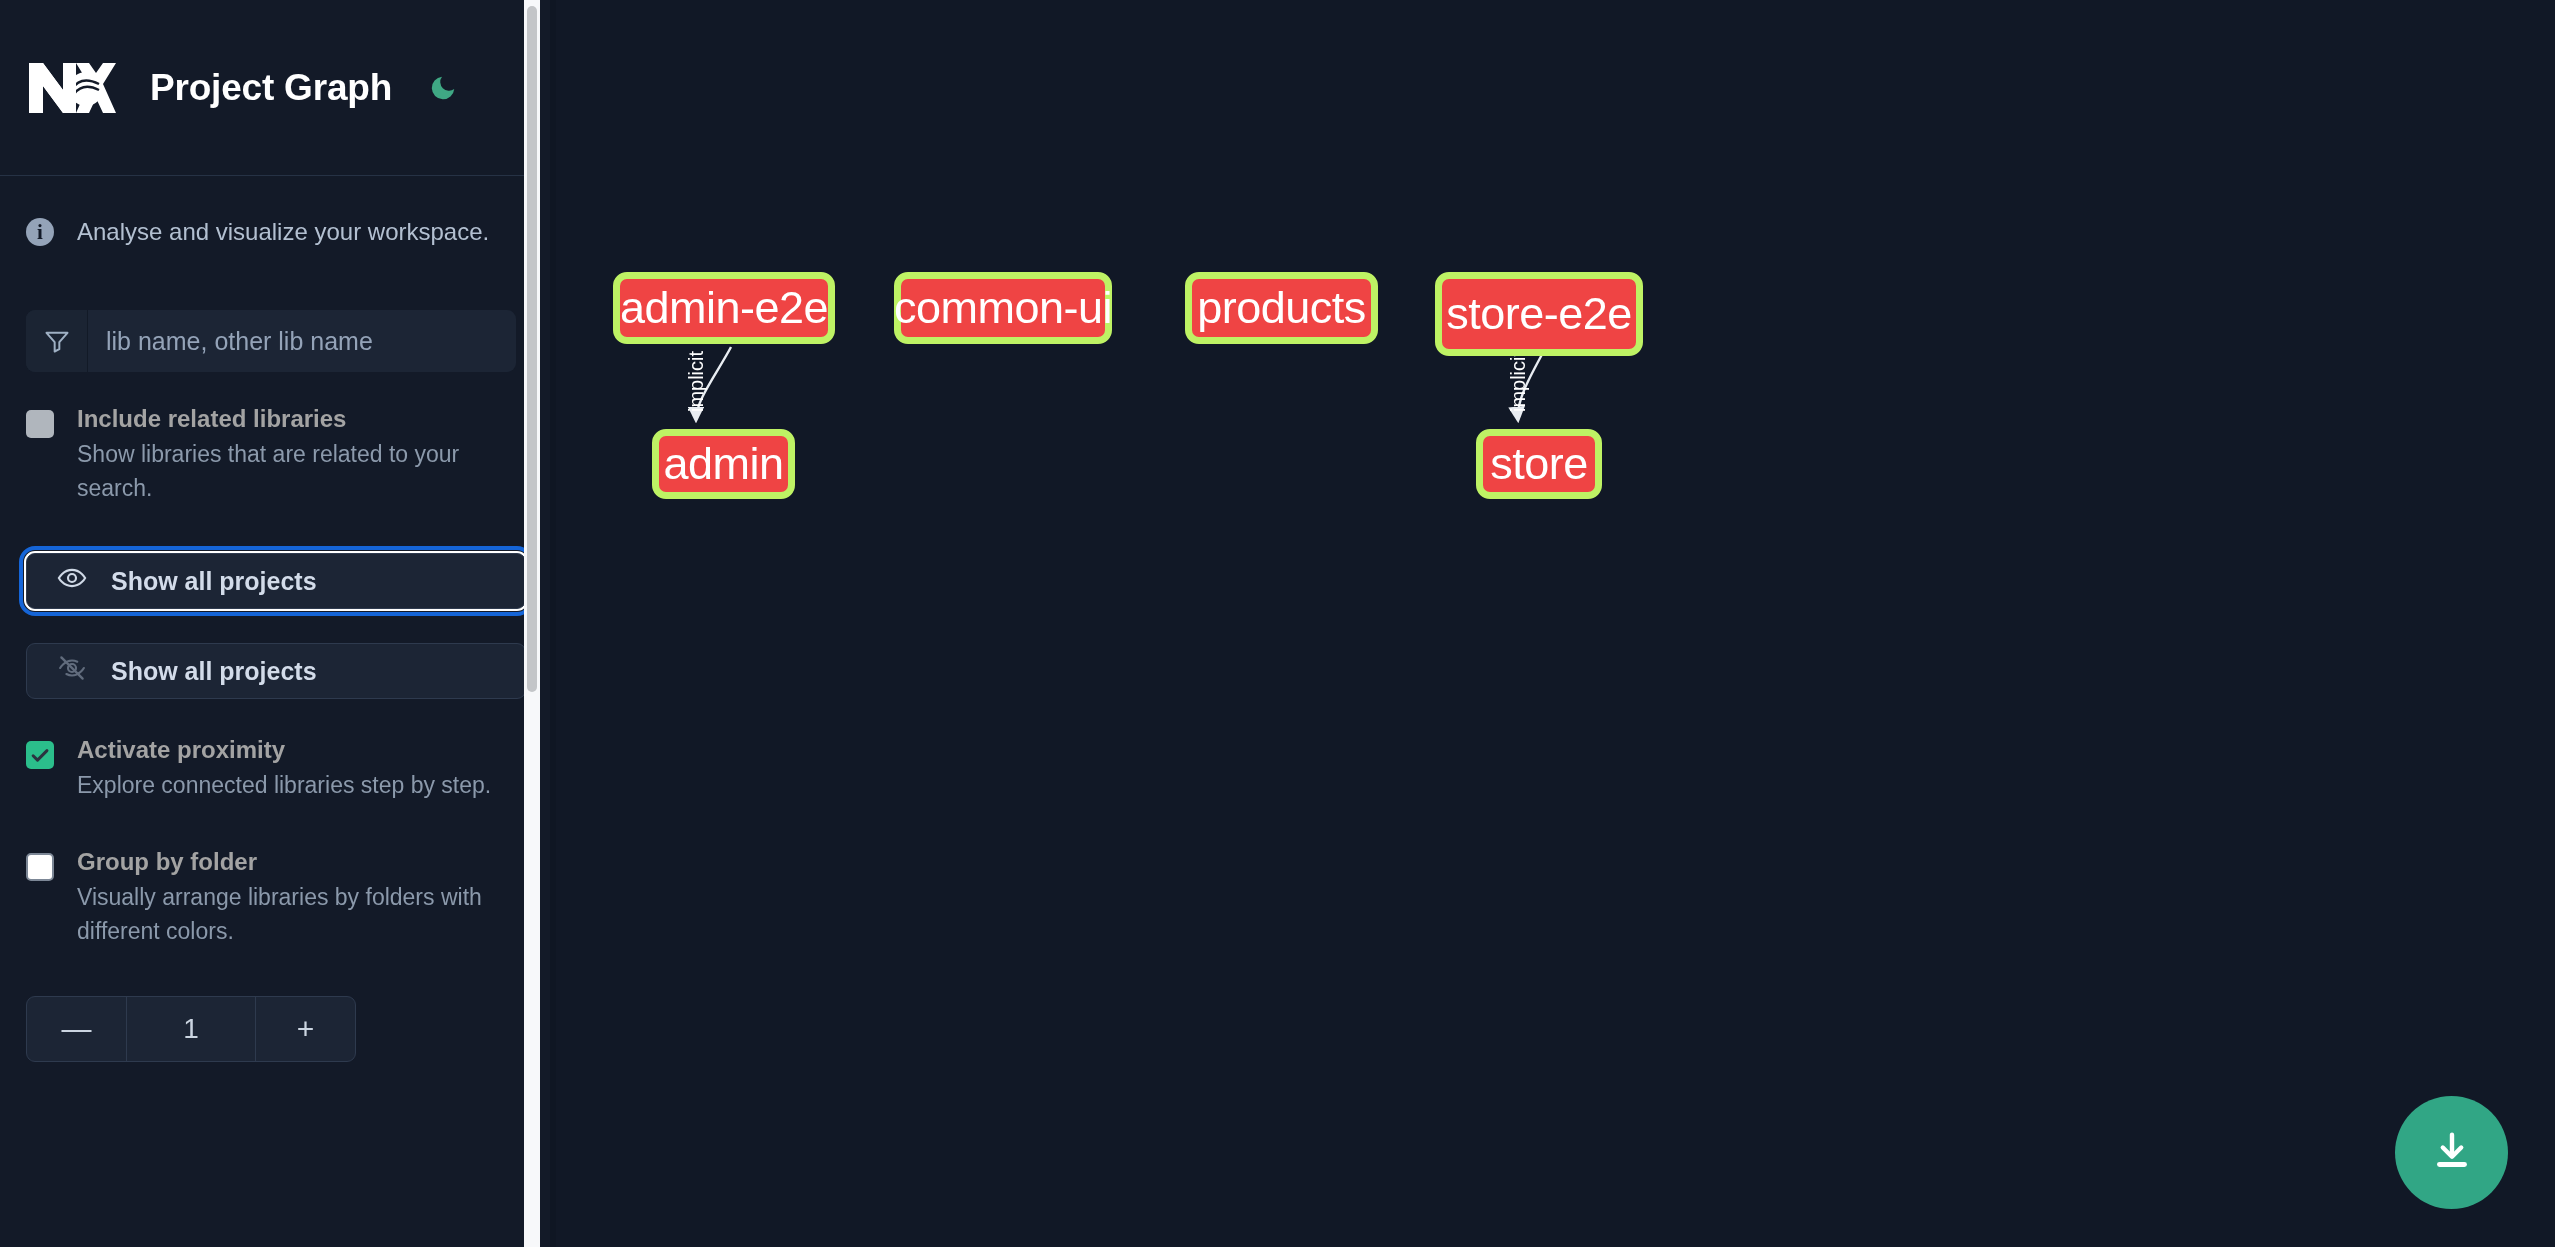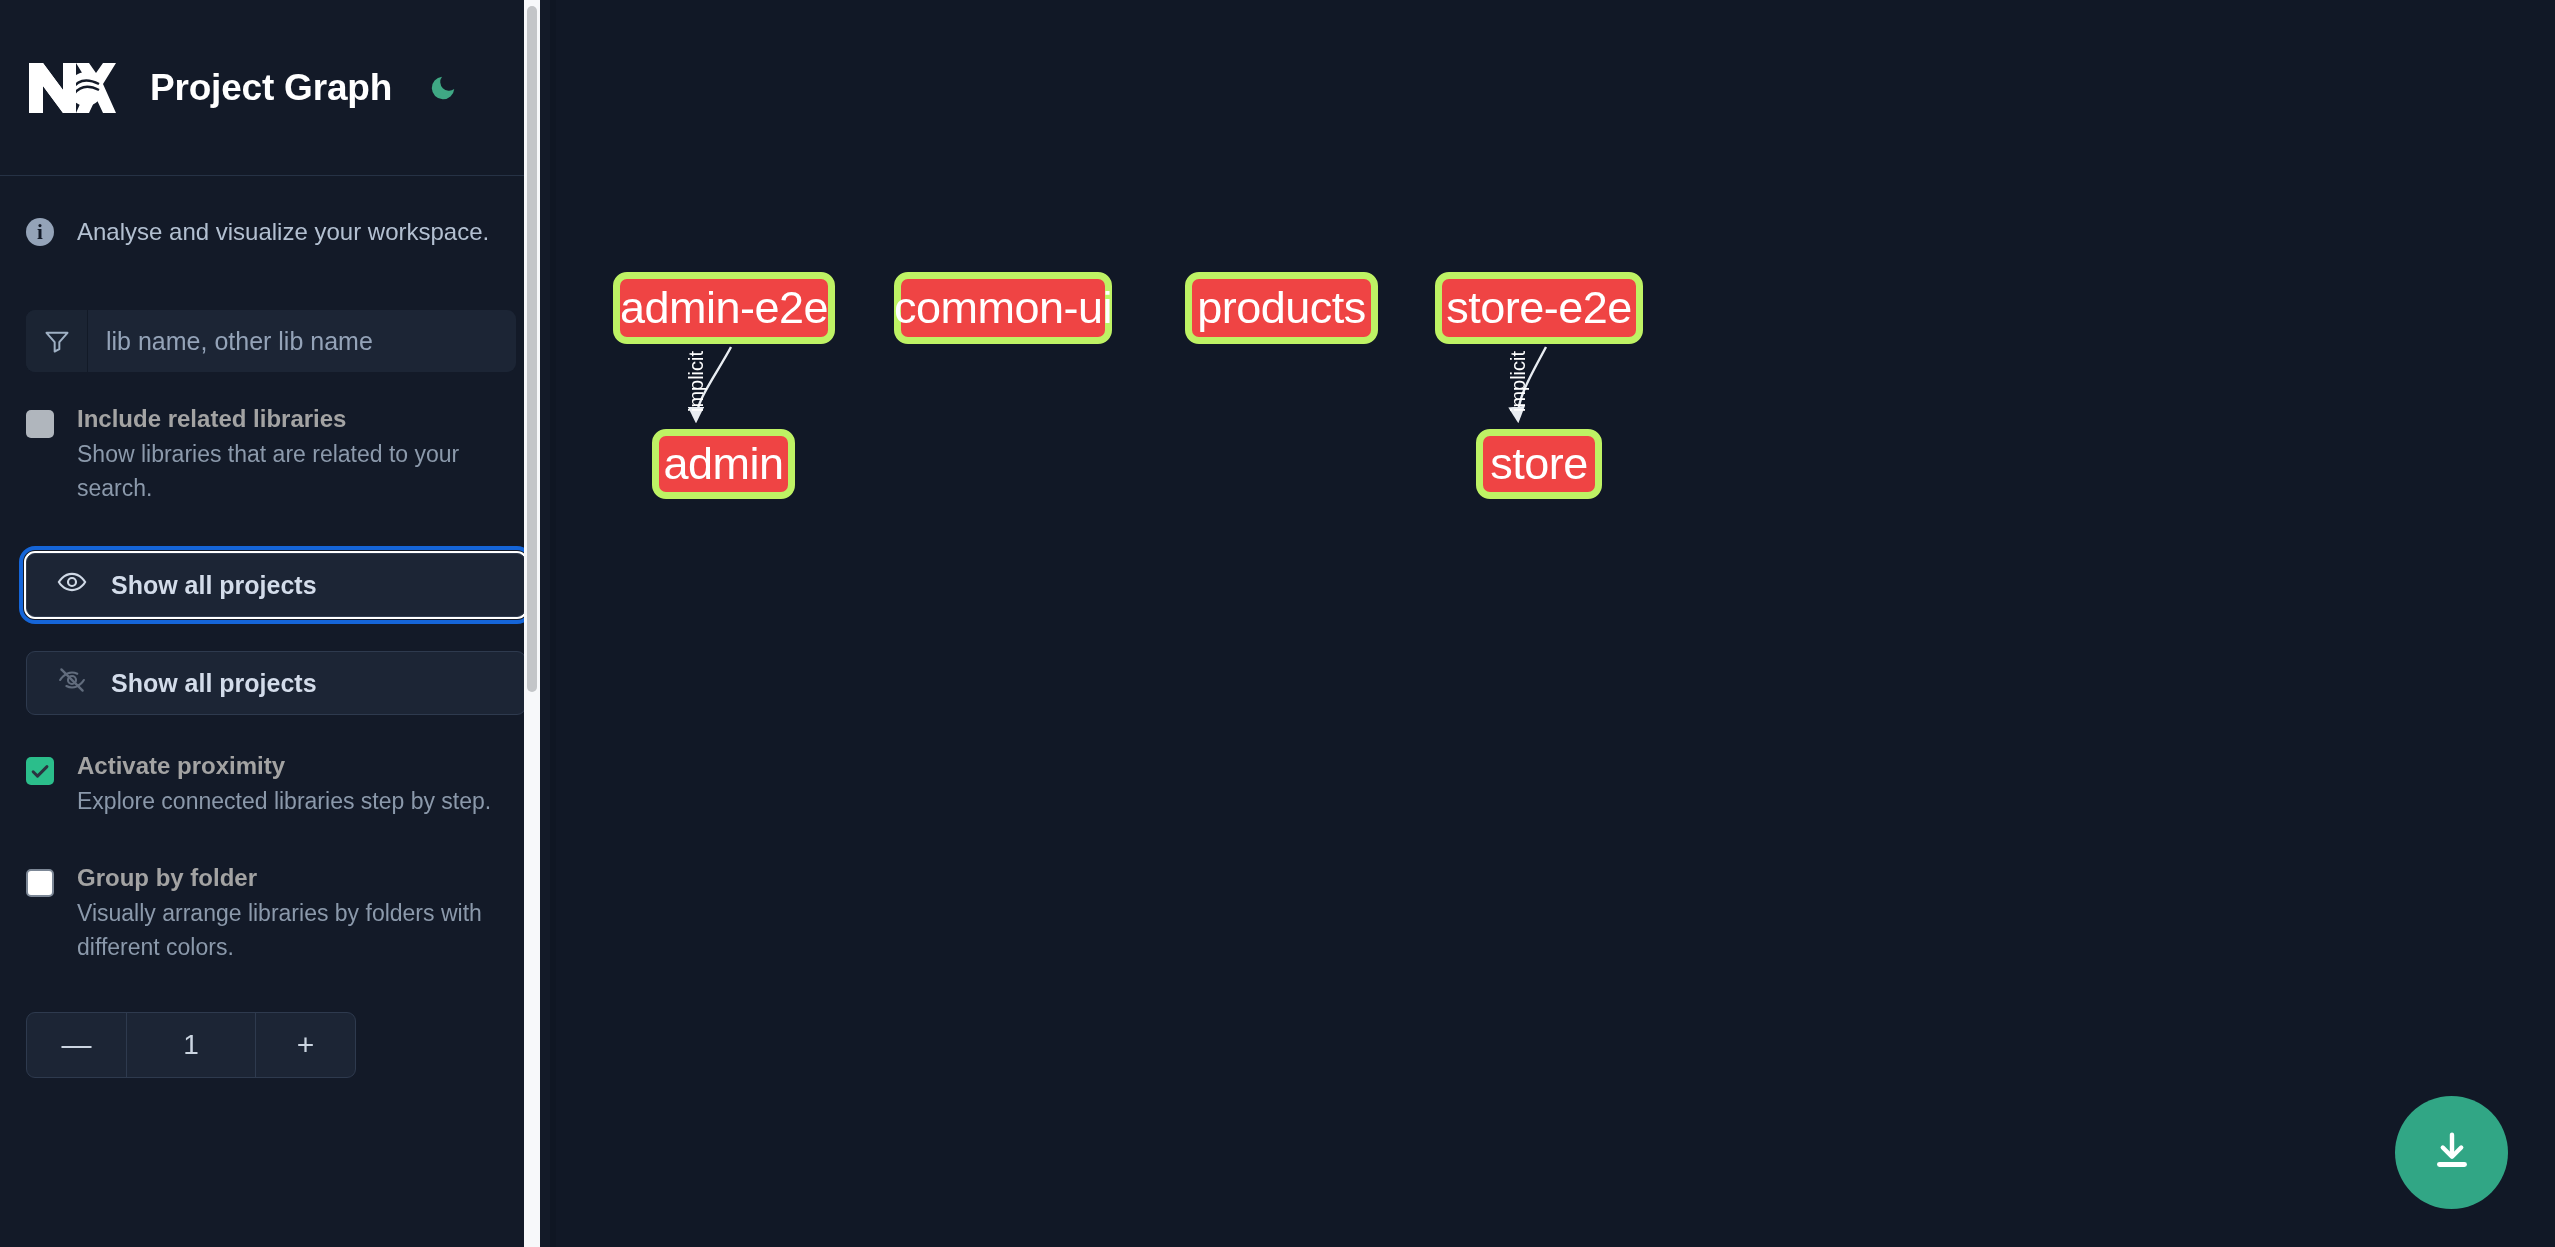--- a/index.html
+++ b/index.html
@@ -153,21 +153,21 @@
     line-height: 1.45;
     margin-top: 6px;
   }
 
   
   .btn-wrap { margin-top: 48px; }
   .act-btn {
     display: flex;
     align-items: center;
     width: 500px;
-    height: 64px;
+    height: 56px;
     background: #1c2535;
     border: 1px solid #2e3a4e;
     border-radius: 9px;
     color: #d3dcea;
     font-size: 25px;
     font-weight: 700;
     padding-left: 30px;
     cursor: pointer;
     font-family: "Liberation Sans", sans-serif;
   }
@@ -417,21 +417,21 @@
 
       <path d="M990 347 C 975 375, 960 400, 962 420" fill="none" stroke="#e9edf2" stroke-width="2.4" marker-end="url(#arrow)"></path>
     </svg>
 
     <div class="edge-label" style="left:110px; top:370px; transform:rotate(-90deg);">implicit</div>
     <div class="edge-label" style="left:932px; top:370px; transform:rotate(-90deg);">implicit</div>
 
     <div class="node" style="left:57px;  top:272px; width:222px; height:72px;">admin-e2e</div>
     <div class="node" style="left:338px; top:272px; width:218px; height:72px;">common-ui</div>
     <div class="node" style="left:629px; top:272px; width:193px; height:72px;">products</div>
-    <div class="node" style="left:879px; top:272px; width:208px; height:72px;">store-e2e</div>
+    <div class="node" style="left:879px; top:272px; width:208px; height:84px;">store-e2e</div>
     <div class="node" style="left:96px;  top:429px; width:143px; height:70px;">admin</div>
     <div class="node" style="left:920px; top:429px; width:126px; height:70px;">store</div>
 
     <button class="fab">
       <span>
         <svg width="46" height="46" viewBox="0 0 24 24">
           <path d="M12 3.5v11" stroke="#ffffff" stroke-width="2.3" stroke-linecap="round" fill="none"></path>
           <path d="M7.2 10.2L12 15l4.8-4.8" stroke="#ffffff" stroke-width="2.3" stroke-linecap="round" stroke-linejoin="round" fill="none"></path>
           <path d="M5.5 19h13" stroke="#ffffff" stroke-width="2.6" stroke-linecap="round" fill="none"></path>
         </svg>

